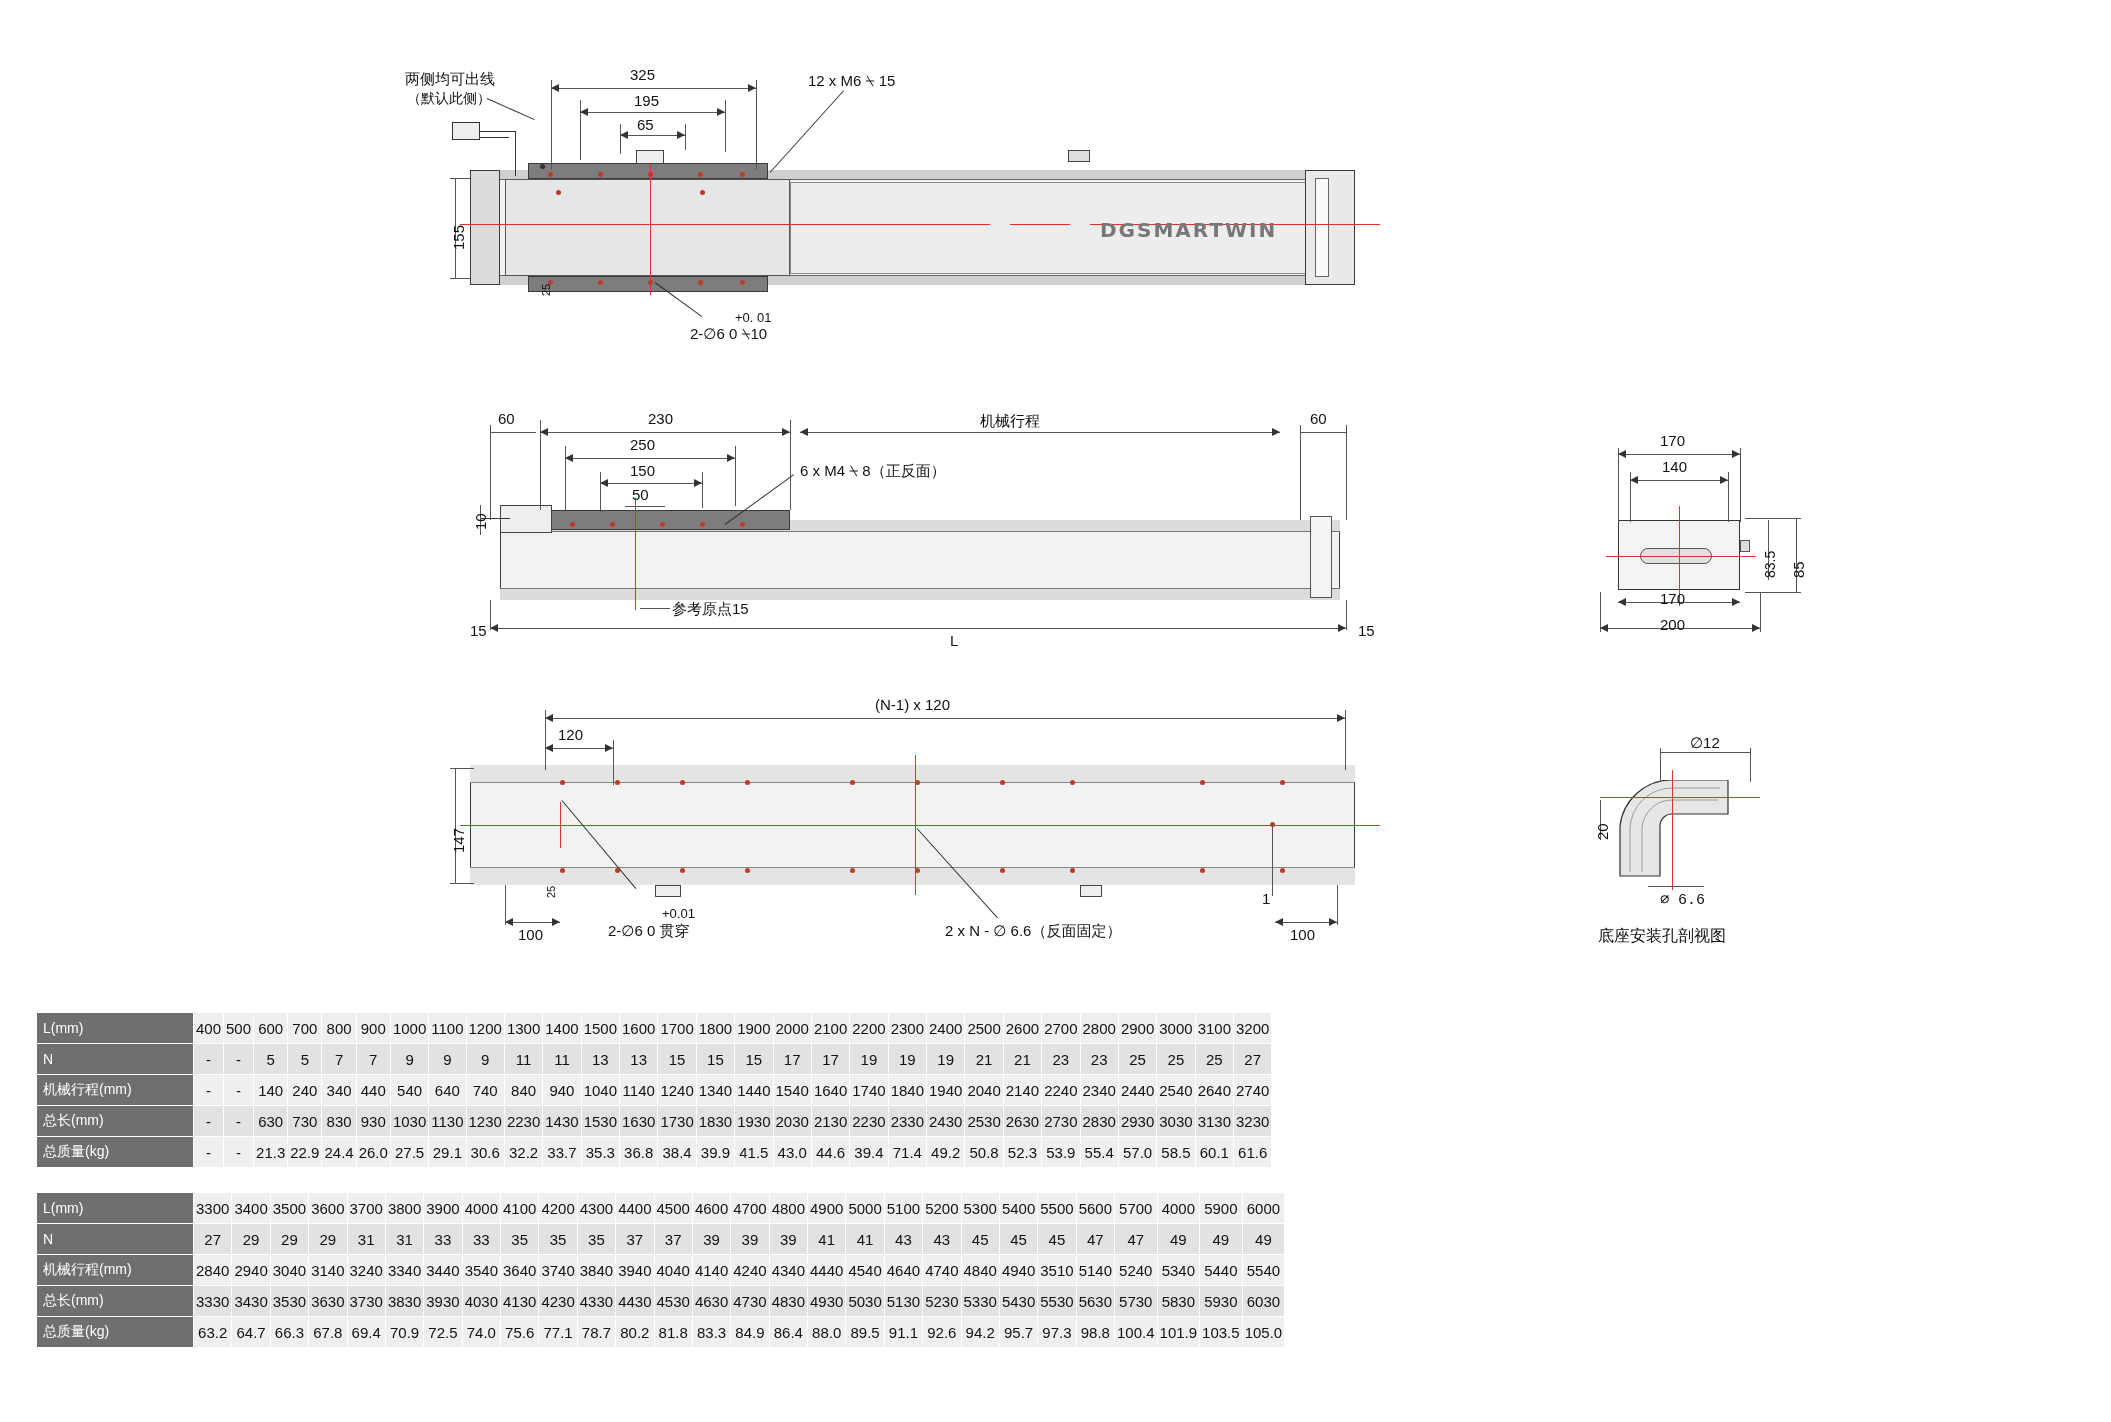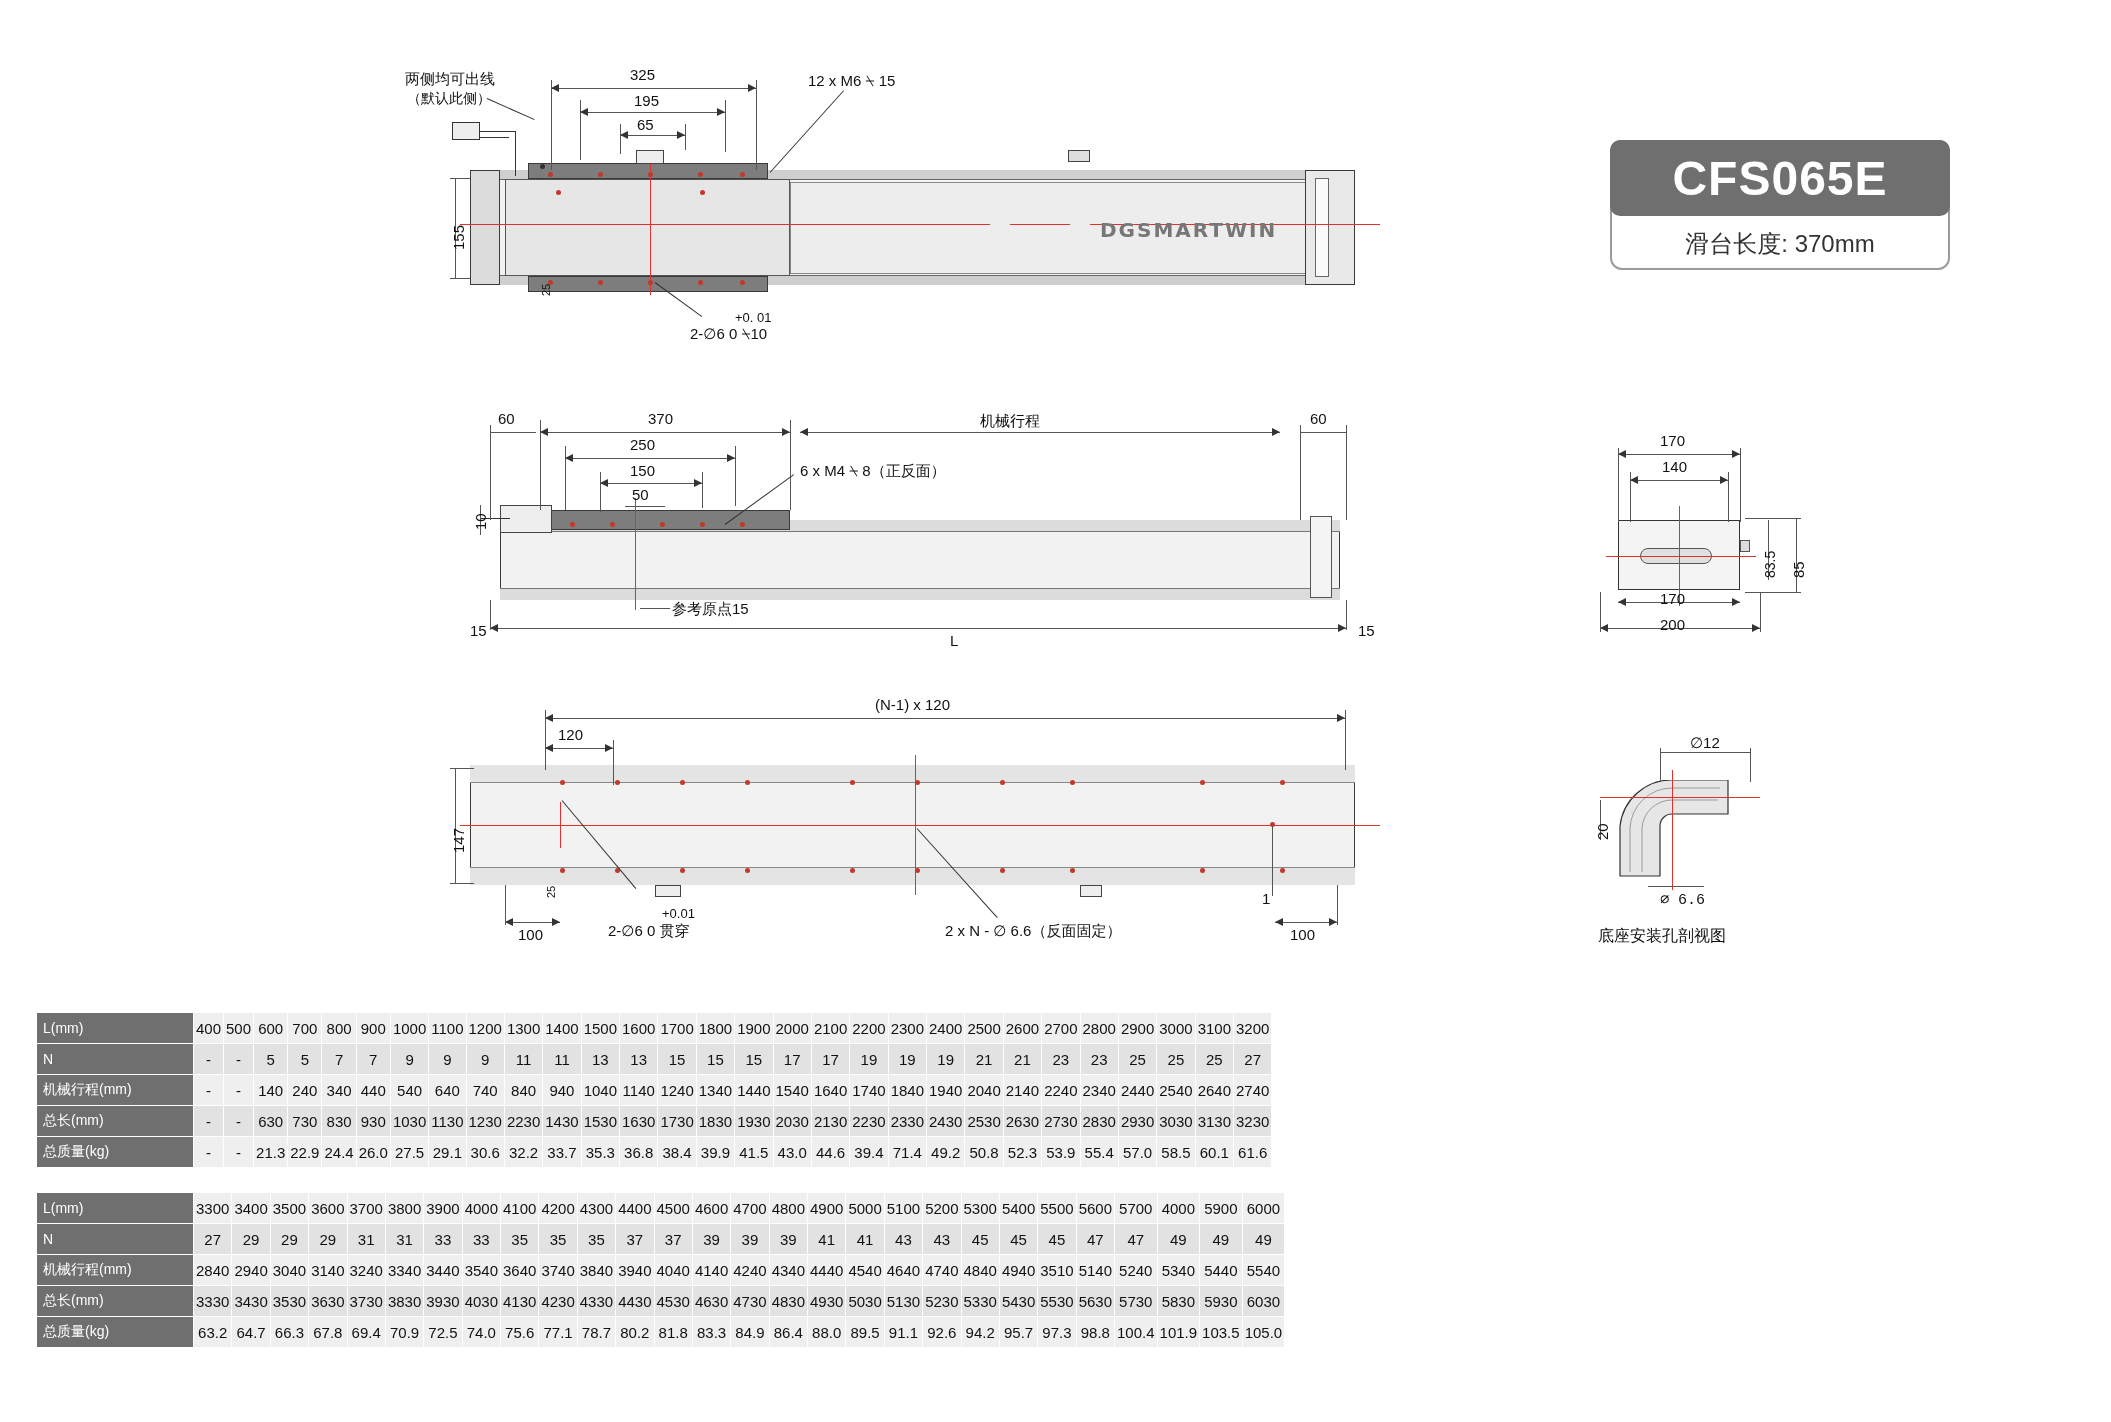--- a/index.html
+++ b/index.html
@@ -74,24 +74,20 @@
   }
   .arrow-l,.arrow-r{position:absolute;width:0;height:0;border-top:4px solid transparent;border-bottom:4px solid transparent;}
   .arrow-l{border-right:8px solid #333;}
   .arrow-r{border-left:8px solid #333;}
 </style>
 </head>
 <body>
 
 <div class="canvas">
 
-  <div class="badge-wrap">
-    <div class="badge-title">CFS065E</div>
-    <div class="badge-sub">滑台长度: 370mm</div>
-  </div>
 
   <div>
 
     <div class="blk body-light" style="left:470px;top:170px;width:885px;height:115px;"></div>
     <div class="blk" style="left:470px;top:170px;width:885px;height:10px;background:#cfcfcf;border-bottom:1px solid #666;"></div>
     <div class="blk" style="left:470px;top:275px;width:885px;height:10px;background:#cfcfcf;border-top:1px solid #666;"></div>
 
     <div class="blk body-dark" style="left:528px;top:163px;width:240px;height:16px;"></div>
     <div class="blk body-dark" style="left:528px;top:276px;width:240px;height:16px;"></div>
     <div class="blk" style="left:505px;top:179px;width:285px;height:97px;background:#e6e6e6;border:1px solid #555;"></div>
@@ -187,21 +183,21 @@
     <div class="hole" style="left:610px;top:522px;"></div>
     <div class="hole" style="left:660px;top:522px;"></div>
     <div class="hole" style="left:700px;top:522px;"></div>
     <div class="hole" style="left:740px;top:522px;"></div>
 
     <div class="ln thin lnv" style="left:540px;top:420px;height:90px;"></div>
     <div class="ln thin lnv" style="left:790px;top:420px;height:90px;"></div>
     <div class="ln thin lnh" style="left:540px;top:432px;width:250px;"></div>
     <div class="arrow-l" style="left:540px;top:428px;"></div>
     <div class="arrow-r" style="left:782px;top:428px;"></div>
-    <div class="dim-txt" style="left:648px;top:410px;">370</div>
+    <div class="dim-txt" style="left:648px;top:410px;">230</div>
 
     <div class="ln thin lnh" style="left:565px;top:458px;width:170px;"></div>
     <div class="ln thin lnv" style="left:565px;top:446px;height:64px;"></div>
     <div class="ln thin lnv" style="left:735px;top:446px;height:60px;"></div>
     <div class="arrow-l" style="left:565px;top:454px;"></div>
     <div class="arrow-r" style="left:727px;top:454px;"></div>
     <div class="dim-txt" style="left:630px;top:436px;">250</div>
 
     <div class="ln thin lnh" style="left:600px;top:483px;width:102px;"></div>
     <div class="ln thin lnv" style="left:600px;top:472px;height:40px;"></div>

